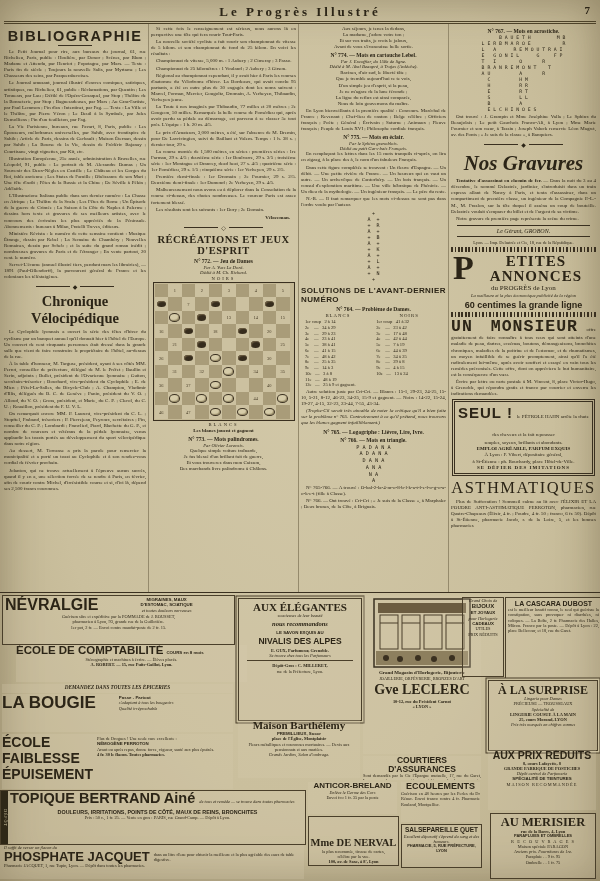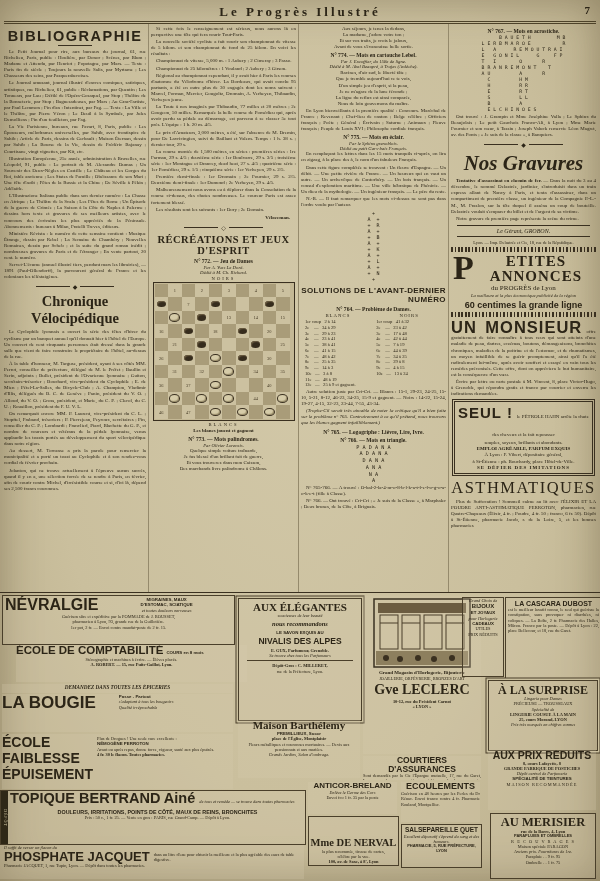--- a/index.html
+++ b/index.html
@@ -40,37 +40,37 @@
   .bcell.light{background:#ccc1a0;}
   .piece{width:9px;height:6.5px;border-radius:50%;}
   .piece.pb{background:#362c1d;box-shadow:inset 1px 1px 1px #6b5c41;}
   .piece.pw{background:#d6cca9;border:1px solid #3a3020;box-shadow:inset -1px -1px 1px #9a8d69;}
   
   .mono-rows{font-family:"DejaVu Sans Mono",monospace;font-size:4.8px;line-height:1.25;white-space:pre;text-align:left;display:table;margin:1px auto;}
   .acr-row{white-space:pre;}
   .plus-row{white-space:pre;text-align:center;}
   #plus-rows{font-family:"DejaVu Sans Mono",monospace;font-size:5px;line-height:1.2;text-align:center;margin:2px auto;}
   #triangle-rows{font-family:"DejaVu Sans Mono",monospace;font-size:5.2px;line-height:1.3;text-align:center;margin:1px auto;}
-  .sol-head{font-family:"Liberation Sans","DejaVu Sans",sans-serif;font-weight:bold;font-size:8px;text-align:right;letter-spacing:.4px;margin:4px 0 2px;}
+  .sol-head{font-family:"Liberation Sans","DejaVu Sans",sans-serif;font-weight:bold;font-size:8px;text-align:left;letter-spacing:.4px;margin:4px 0 2px;}
   .moves{display:flex;justify-content:space-between;margin:1px 4px;}
   .moves>div{width:48%;}
   .move-col-h{font-size:4.8px;text-align:center;letter-spacing:1px;margin-bottom:1px;}
   .move-row{font-size:4.6px;line-height:1.25;white-space:pre;}
   
   .gravures-head{font-style:italic;font-weight:bold;font-size:21px;text-align:center;margin:3px 0 2px;font-family:"Liberation Serif",serif;}
   .lead-b{font-weight:bold;}
   .gerant-box{border-top:1px solid #3a3020;border-bottom:1px solid #3a3020;text-align:center;font-size:6px;font-style:italic;padding:2px 0;margin:3px 6px;}
   .imprint{font-size:4.4px;text-align:center;margin-bottom:2px;}
   .hatch{height:5px;background:repeating-linear-gradient(90deg,#3a3020 0 1.5px,transparent 1.5px 3.5px);margin:2px 0;}
   .pa-title{font-size:15px;font-weight:bold;text-align:center;letter-spacing:1px;line-height:1;}
   .pa-drop{float:left;font-size:34px;line-height:.8;font-weight:bold;margin:0 2px 0 2px;}
   .pa-sub{font-weight:normal;font-size:7px;text-align:center;}
   .pa-tag{font-size:4.6px;text-align:center;font-style:italic;margin:1px 0;}
   .pa-price{font-size:9px;font-weight:bold;text-align:center;font-family:"Liberation Sans",sans-serif;margin:2px 0;}
-  .monsieur-title{font-family:Liberation Sans, sans-serif;font-weight:bold;font-size:16.5px;letter-spacing:1px;line-height:1;display:inline;}
+  .monsieur-title{font-family:Liberation Mono, monospace;font-weight:bold;font-size:16.5px;letter-spacing:1px;line-height:1;display:inline;}
   .seul-box{border:1px solid #3a3020;outline:1px solid #3a3020;outline-offset:1.5px;margin:4px 3px;padding:2px 3px;text-align:center;}
   .seul-title{font-family:"Liberation Sans",sans-serif;font-weight:bold;font-size:15px;display:inline;letter-spacing:1px;}
   .asthme-title{font-size:16.5px;text-align:center;letter-spacing:1.5px;margin:3px 0 1px;}
   
   .adbox{position:absolute;border:1px solid #4a3f2a;background:rgba(215,205,175,.25);overflow:hidden;}
   .noborder{border:none;}
   .ad-sans{font-family:"Liberation Sans","DejaVu Sans",sans-serif;}
   .ad-big{font-weight:bold;line-height:1;}
   .adtiny{font-size:4.4px;line-height:1.2;}
   .dbl{box-shadow:0 0 0 1.5px #cabf9d,0 0 0 2.5px #4a3f2a;}
@@ -460,21 +460,21 @@
     </div>
     <div class="adtiny center">Sténographie et machines à écrire. — Élèves placés.</div>
     <div class="adtiny center" style="font-weight:bold">A. ROBERT. — 15, rue Puits-Gaillot, Lyon.</div>
   </div>
 
   <div class="adbox noborder" style="left:2px;top:684px;width:231px;height:9px">
     <div class="adtiny center" style="font-weight:bold;font-style:italic;font-size:5.2px">DEMANDEZ DANS TOUTES LES ÉPICERIES</div>
   </div>
 
   <div class="adbox noborder" style="left:2px;top:694px;width:231px;height:38px">
-    <div style="display:flex;align-items:flex-start;gap:23px">
+    <div style="display:flex;align-items:flex-end;gap:23px">
       <div class="ad-sans ad-big" style="font-size:17px">LA BOUGIE</div>
       <div>
         <div class="adtiny ad-sans" style="font-weight:bold">Passe - Partout</div>
         <div class="adtiny" style="font-style:italic">s'adaptant à tous les bougeoirs</div>
         <div class="adtiny" style="font-style:italic">Qualité irréprochable</div>
       </div>
     </div>
   </div>
 
   <div class="adbox noborder" style="left:2px;top:734px;width:231px;height:55px">

